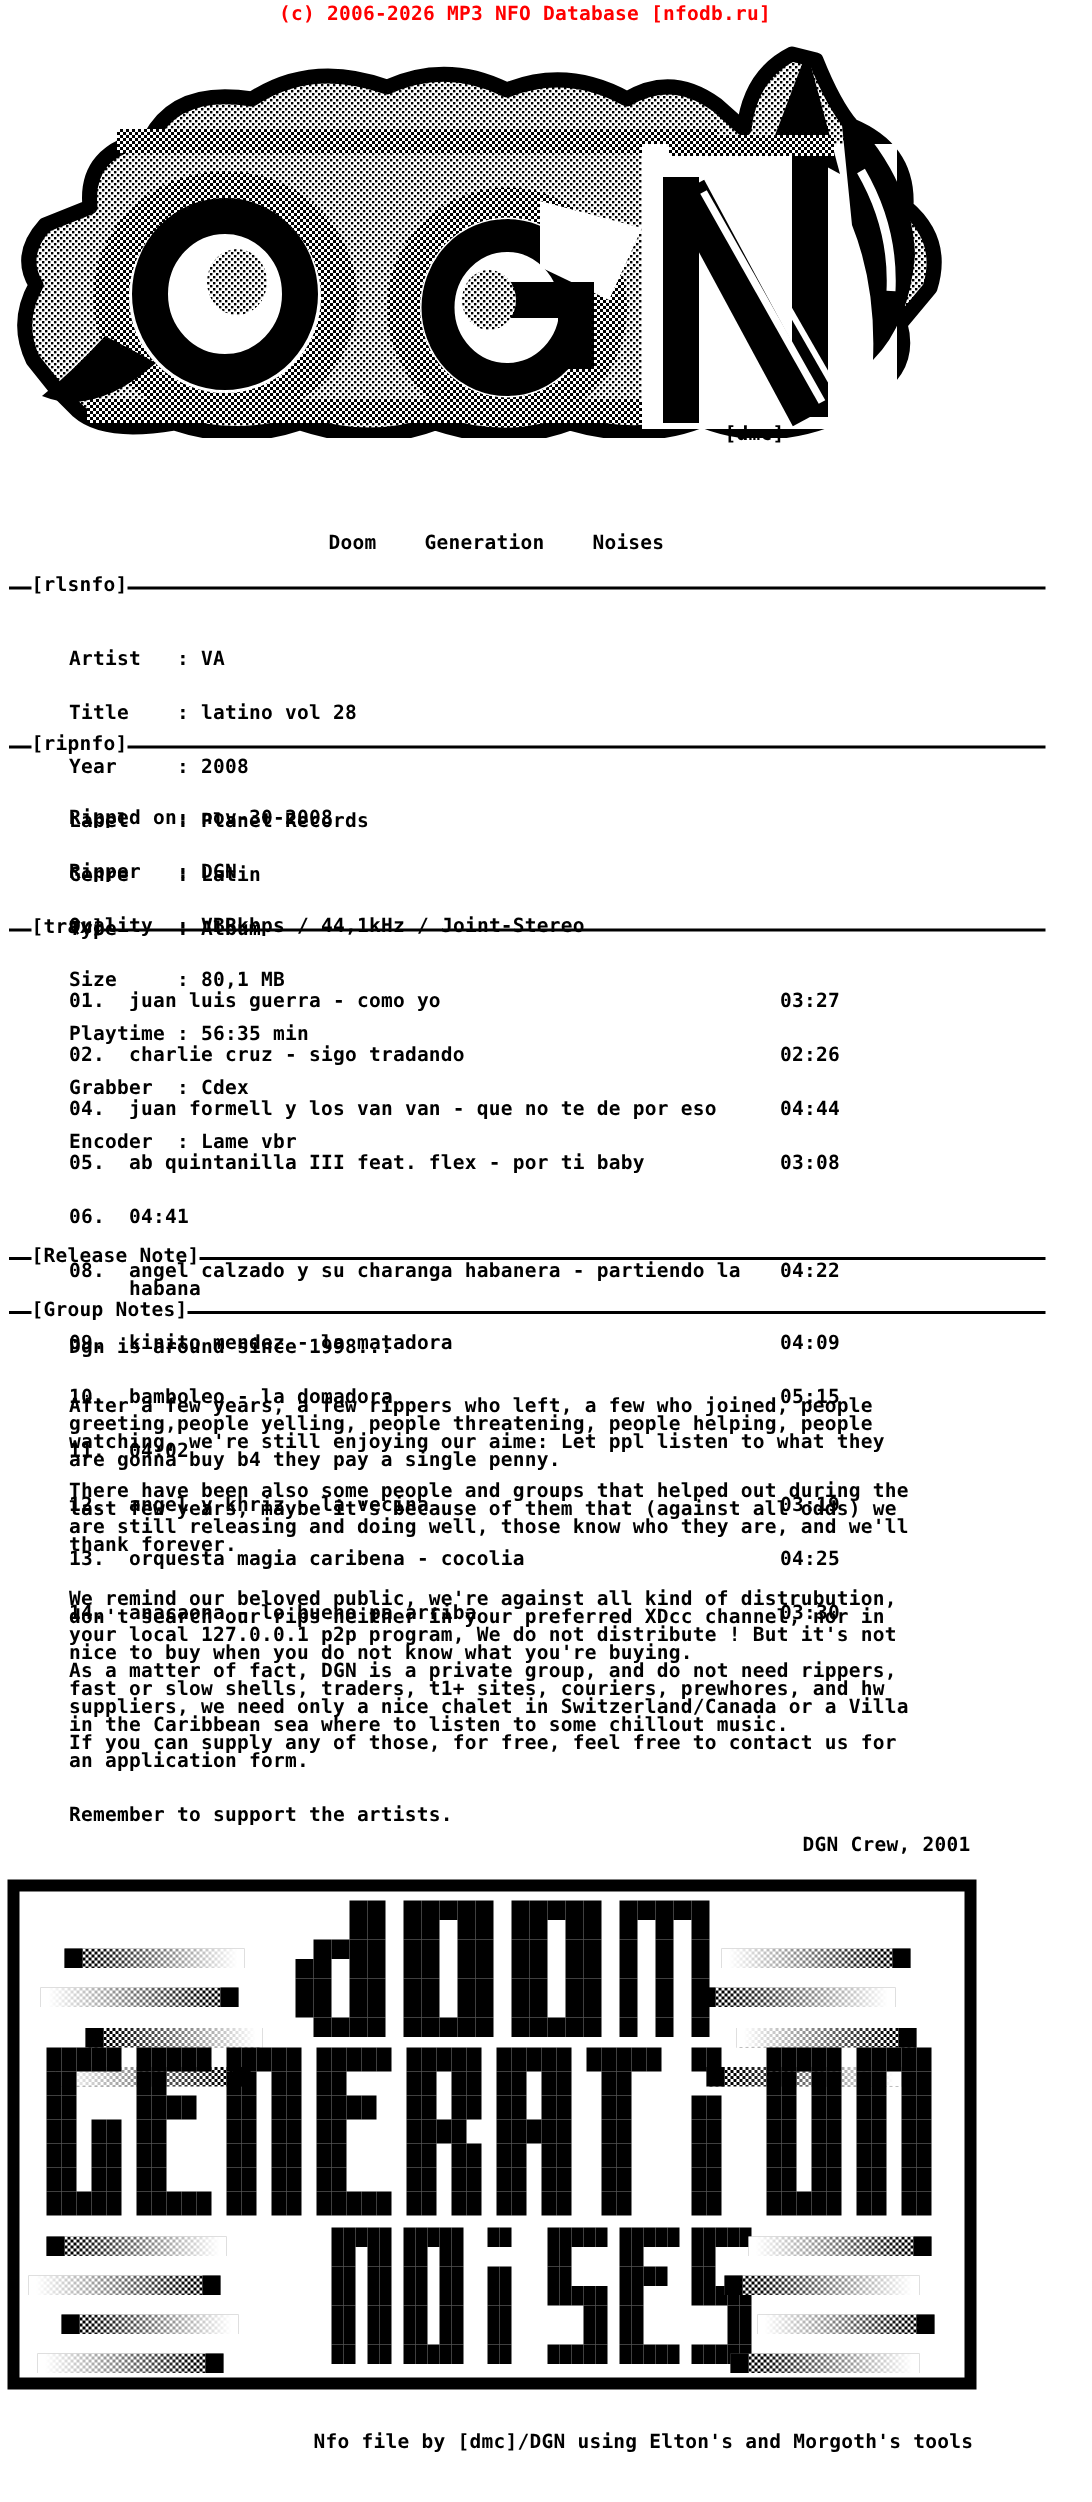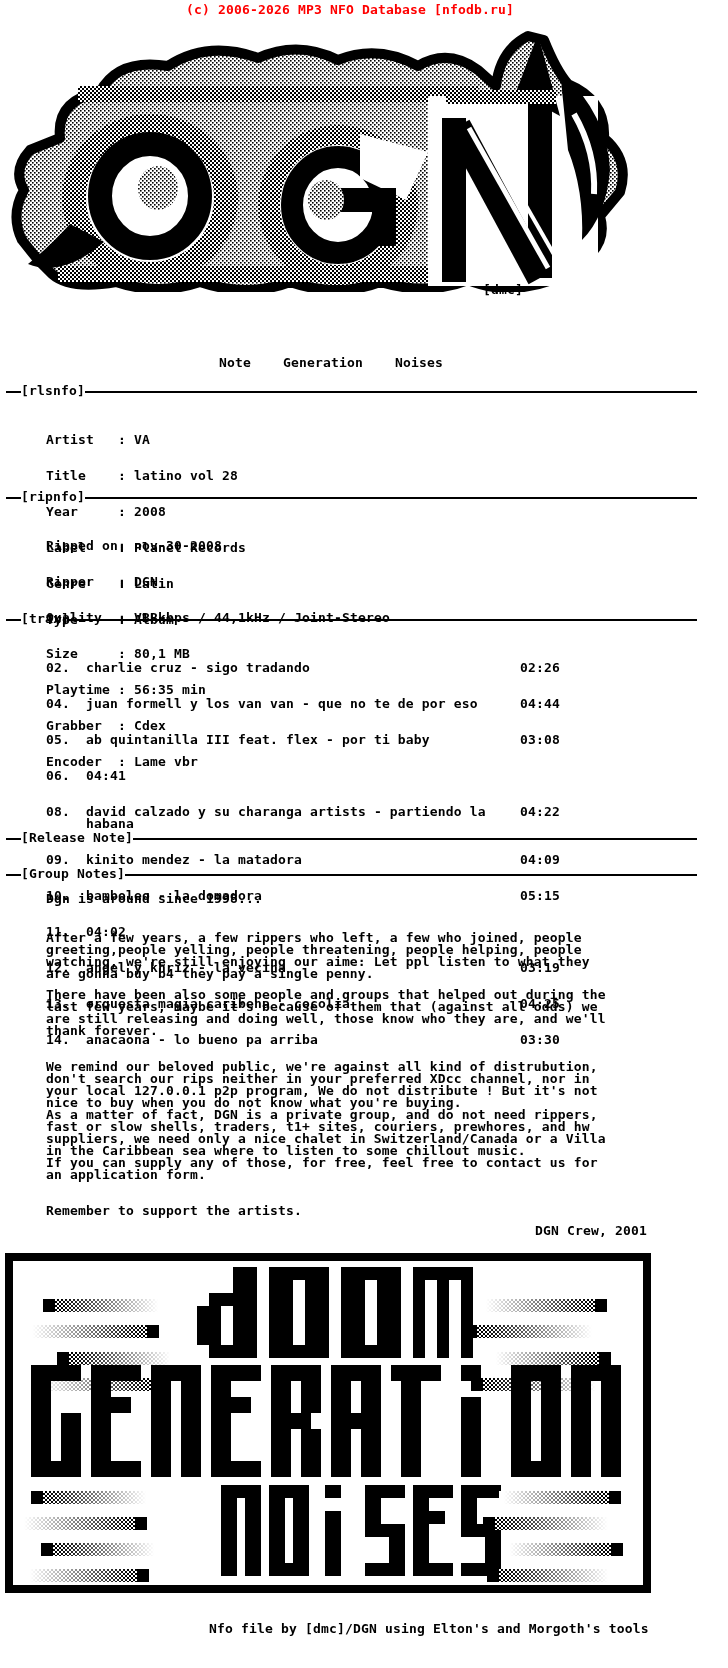--- a/index.html
+++ b/index.html
@@ -89,21 +89,21 @@
     <path d="M470,92 L548,228" stroke="#fff" stroke-width="4"></path>
     <path d="M508,62 L530,4 L552,86 Z" fill="#000"></path>
     <path d="M552,40 Q600,86 602,140 Q598,186 574,210 Q576,160 560,120 Q556,80 552,40 Z" fill="#000"></path>
     <path d="M566,84 Q588,122 586,164" stroke="#fff" stroke-width="6" fill="none"></path>
     <rect x="438" y="60" width="110" height="14" fill="url(#d50)"></rect>
   </g>
 </svg>
 
 <div class="abs t" style="left:483px;top:284px">[dmc]</div>
 
-<div class="abs t" style="left:219px;top:357px">Note    Generation    Noises</div>
+<div class="abs t" style="left:219px;top:357px">Doom    Generation    Noises</div>
 
 <div class="divider" style="top:386px">
   <span class="seg s1"></span>
   <span class="lbl">[rlsnfo]</span>
   <span class="seg s2"></span>
 </div>
 <div class="abs t fields" style="top:410px">
   <div class="frow"><span class="flabel">Artist</span><span>: </span><span>VA</span></div>
   <div class="frow"><span class="flabel">Title</span><span>: </span><span>latino vol 28</span></div>
   <div class="frow"><span class="flabel">Year</span><span>: </span><span>2008</span></div>
@@ -126,25 +126,26 @@
   <div class="frow"><span class="flabel">Grabber</span><span>: </span><span>Cdex</span></div>
   <div class="frow"><span class="flabel">Encoder</span><span>: </span><span>Lame vbr</span></div>
 </div>
 
 <div class="divider" style="top:614px">
   <span class="seg s1"></span>
   <span class="lbl">[trax]</span>
   <span class="seg s2"></span>
 </div>
 <div class="abs t tracks" style="top:638px">
+  <div class="trow"><span class="tnum">01.</span><span class="ttitle">juan luis guerra - como yo</span><span class="ttime">03:27</span></div>
   <div class="trow"><span class="tnum">02.</span><span class="ttitle">charlie cruz - sigo tradando</span><span class="ttime">02:26</span></div>
   <div class="trow"><span class="tnum">04.</span><span class="ttitle">juan formell y los van van - que no te de por eso</span><span class="ttime">04:44</span></div>
   <div class="trow"><span class="tnum">05.</span><span class="ttitle">ab quintanilla III feat. flex - por ti baby</span><span class="ttime">03:08</span></div>
   <div class="trow"><span class="tnum">06.</span><span class="ttime">04:41</span></div>
-  <div class="trow"><span class="tnum">08.</span><span class="ttitle">david calzado y su charanga artists - partiendo la
+  <div class="trow"><span class="tnum">08.</span><span class="ttitle">angel calzado y su charanga habanera - partiendo la
 habana</span><span class="ttime">04:22</span></div>
   <div class="trow"><span class="tnum">09.</span><span class="ttitle">kinito mendez - la matadora</span><span class="ttime">04:09</span></div>
   <div class="trow"><span class="tnum">10.</span><span class="ttitle">bamboleo - la domadora</span><span class="ttime">05:15</span></div>
   <div class="trow"><span class="tnum">11.</span><span class="ttime">04:02</span></div>
   <div class="trow"><span class="tnum">12.</span><span class="ttitle">angel y khriz - la vecina</span><span class="ttime">03:19</span></div>
   <div class="trow"><span class="tnum">13.</span><span class="ttitle">orquesta magia caribena - cocolia</span><span class="ttime">04:25</span></div>
   <div class="trow"><span class="tnum">14.</span><span class="ttitle">anacaona - lo bueno pa arriba</span><span class="ttime">03:30</span></div>
 </div>
 
 <div class="divider" style="top:833px">

